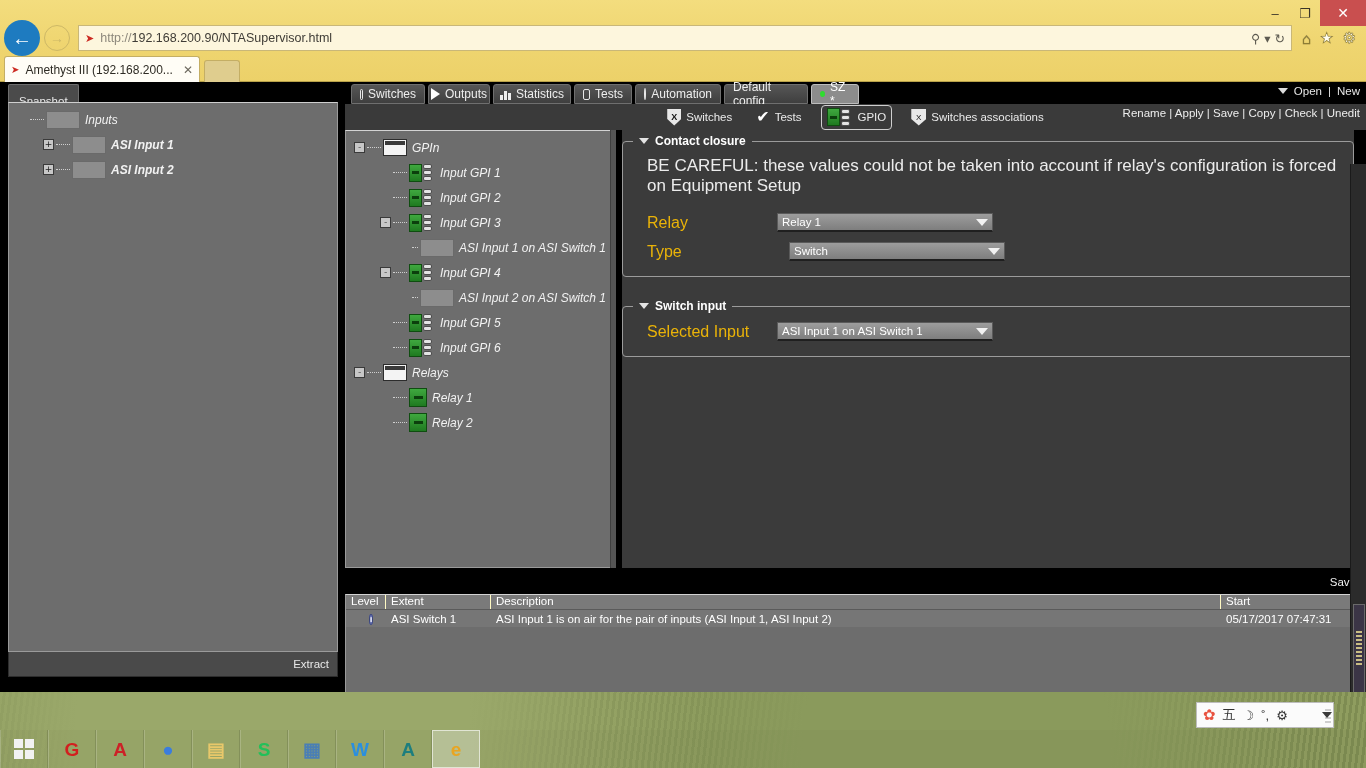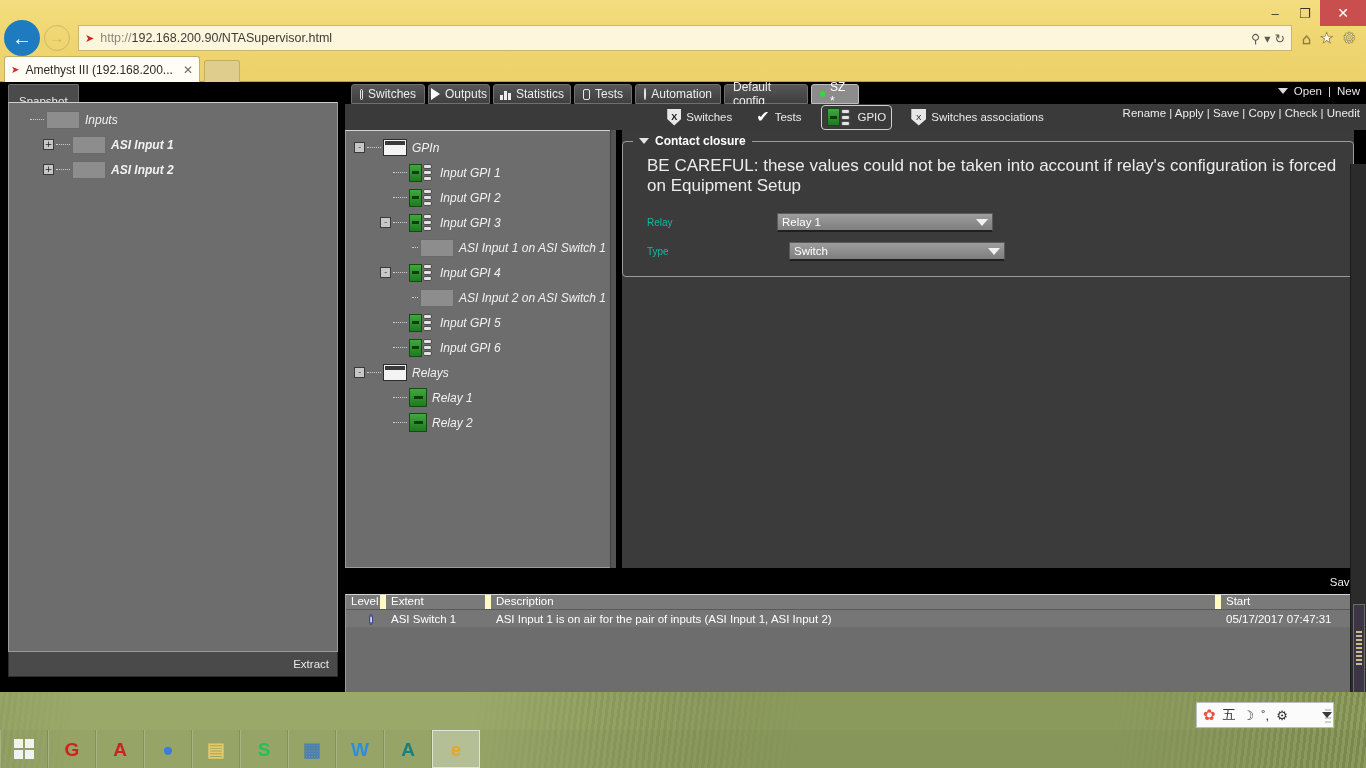--- a/index.html
+++ b/index.html
@@ -173,21 +173,21 @@
     position:relative;
   }
   fieldset.box legend {
     font-size:12px; font-weight:bold; color:#fff; padding:0 6px;
     display:flex; align-items:center; gap:6px;
   }
   .tri-dn { width:0; height:0; border-left:5px solid transparent; border-right:5px solid transparent;
     border-top:6px solid #e4e4e4; }
   .warn { font-size:17px; color:#ececec; margin:4px 0 14px 14px; }
   .frow { display:flex; align-items:center; height:25px; margin-left:14px; }
-  .frow label { width:130px; font-size:10px; color:#14b8a6; }
+  .frow label { width:130px; font-size:16px; color:#eab308; }
   .dd {
     width:216px; height:19px; background:linear-gradient(#9d9d9d,#7e7e7e);
     border:1px solid #5a5a5a; border-bottom:2px solid #1f1f1f;
     display:flex; align-items:center; padding:0 4px; font-size:11.5px; color:#fff;
   }
   .dd .arrow { margin-left:auto; width:0; height:0;
     border-left:6px solid transparent; border-right:6px solid transparent; border-top:7px solid #f2f2f2; }
 
   
   .alarm-tabs { position:absolute; left:345px; top:492px; right:0; height:20px; }
@@ -195,21 +195,21 @@
     position:absolute; top:2px; height:18px; padding:0 10px;
     background:#3e3e3e; border:1px solid #6f6f6f; border-bottom:none;
     border-radius:2px 2px 0 0; color:#ececec; font-size:11.5px; display:flex; align-items:center;
   }
   .al-tab.active { background:#6f6f6f; border-color:#c3c3c3; color:#fff; }
   .alarms-panel {
     position:absolute; left:345px; top:512px; width:1013px; height:148px;
     background:#6d6d6d; border:1px solid #9a9a9a; border-top-color:#d3d3d3;
   }
   .al-head { display:flex; height:15px; background:#7a7a7a; border-bottom:1px solid #5a5a5a; }
-  .al-head div { font-size:11.5px; color:#fff; padding-left:5px; border-right:6px solid #fef9c3; }
+  .al-head div { font-size:11.5px; color:#fff; padding-left:5px; border-right:1px solid #fef9c3; }
   .al-row { display:flex; height:17px; align-items:center; background:#767676; }
   .al-row div { font-size:11.5px; color:#fff; padding-left:5px; }
   .c-level { width:40px; }
   .c-extent { width:105px; }
   .c-desc { width:730px; }
   .c-start { width:135px; }
   .info-ico {
     width:11px; height:11px; border-radius:50%; background:#6f7bbd; border:1px solid #3a4478;
     color:#fff; font-size:8px; line-height:10px; text-align:center; font-weight:bold; margin-left:18px;
   }
@@ -581,20 +581,33 @@
         </div>
         <div class="frow" style="margin-top:4px;gap:12px;">
           <label>Type</label>
           <div class="dd">
             <span>Switch</span>
             <span class="arrow"></span>
           </div>
         </div>
       </fieldset>
 
+      <fieldset class="box" style="margin-top:22px;">
+        <legend>
+          <span class="tri-dn"></span>
+          <span>Switch input</span>
+        </legend>
+        <div class="frow" style="margin-top:2px;">
+          <label>Selected Input</label>
+          <div class="dd">
+            <span>ASI Input 1 on ASI Switch 1</span>
+            <span class="arrow"></span>
+          </div>
+        </div>
+      </fieldset>
     </div>
 
     <div class="alarms-save">Save</div>
     <div class="alarms-panel">
       <div class="al-head">
         <div class="c-level">Level</div>
         <div class="c-extent">Extent</div>
         <div class="c-desc">Description</div>
         <div class="c-start">Start</div>
       </div>

